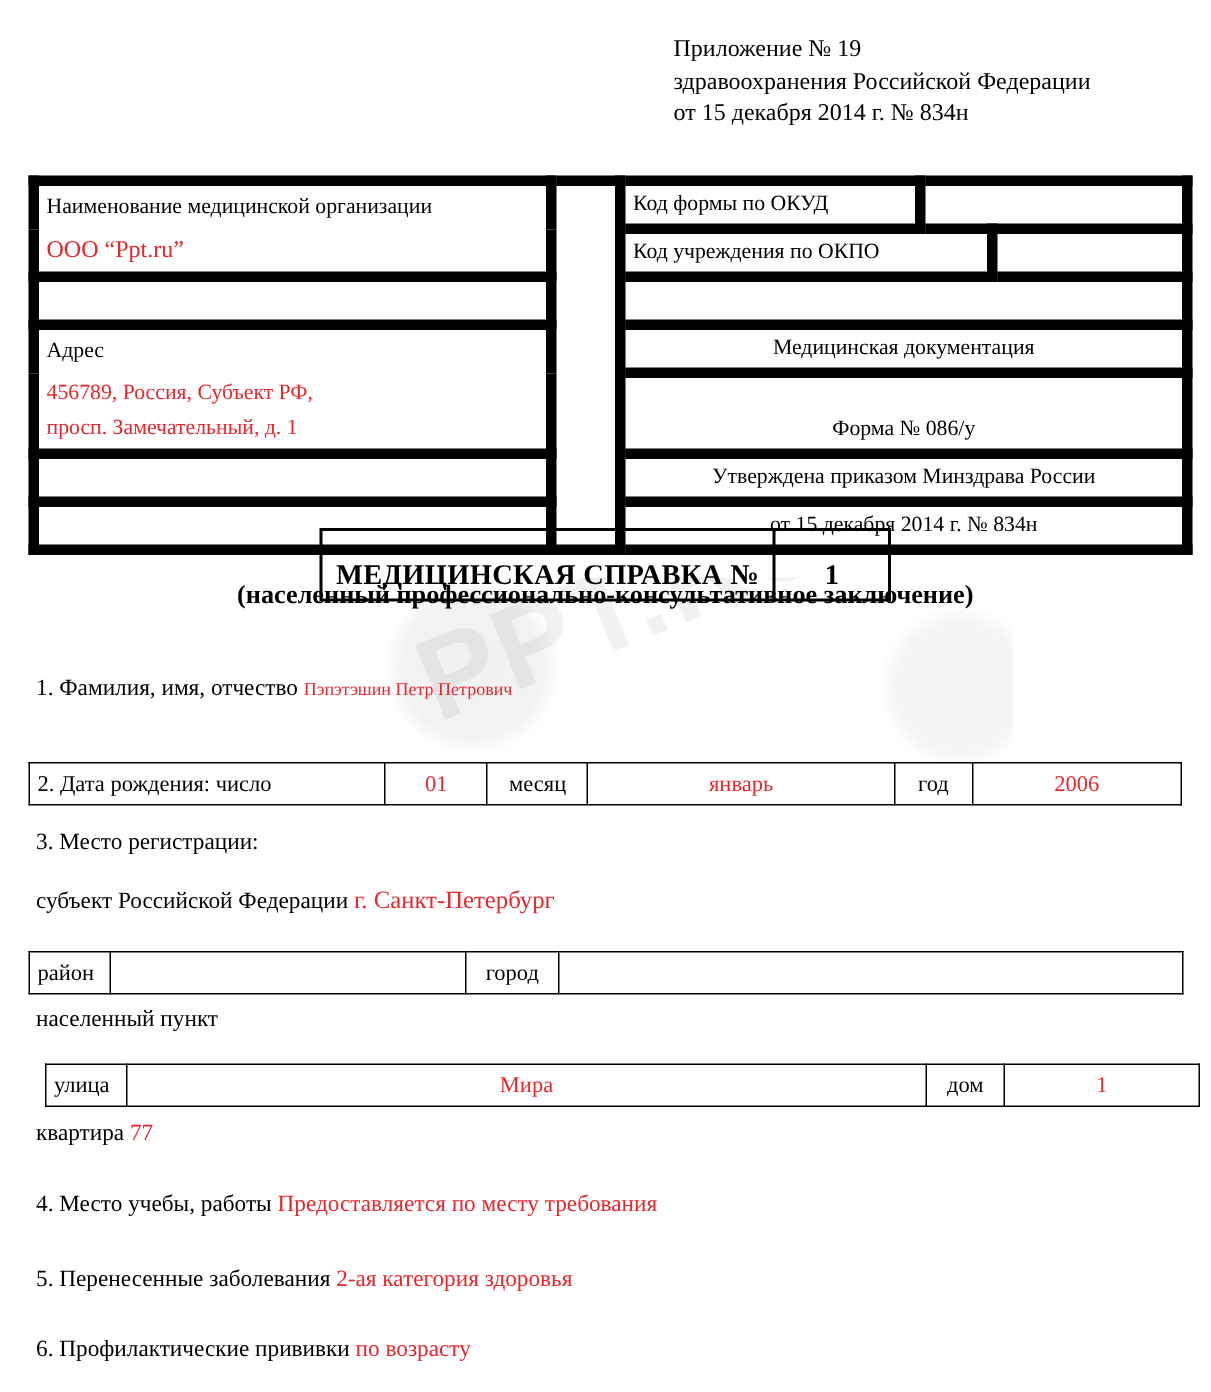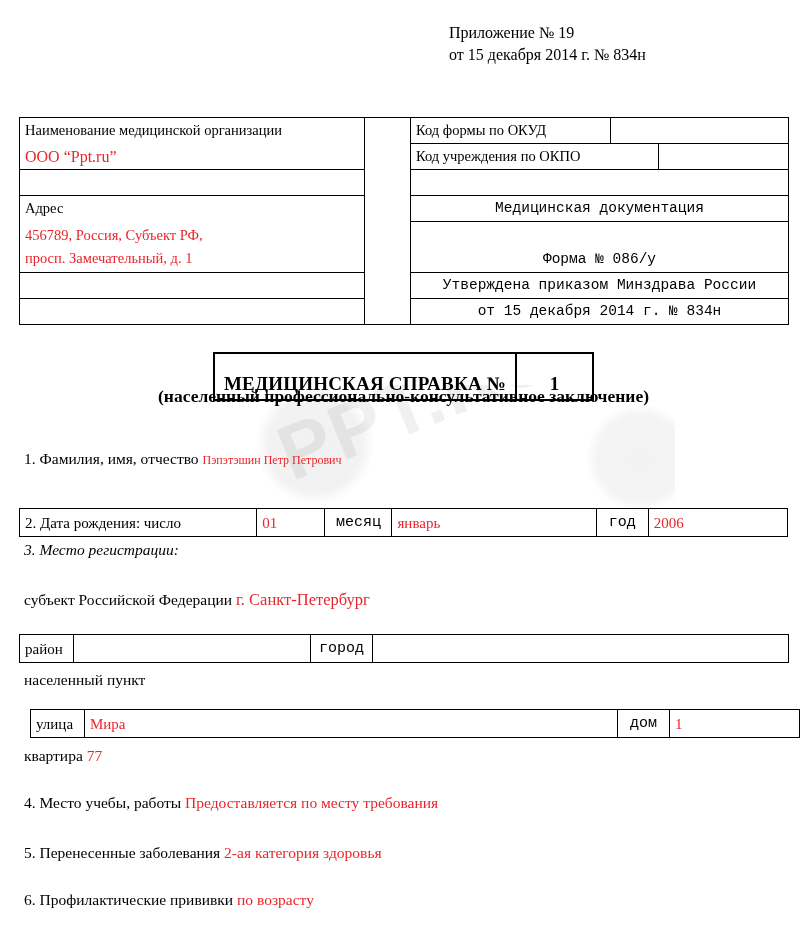--- a/index.html
+++ b/index.html
@@ -81,30 +81,30 @@
   #org-table {
     position: absolute;
     left: 19px;
     top: 117px;
     width: 769px;
     border-collapse: collapse;
     table-layout: fixed;
     font-size: 14.5px;
   }
   #org-table td {
-    border: 1px solid #000000;
+    border: 7px solid #000000;
     padding: 0 5px;
     vertical-align: middle;
     height: 25px;
     line-height: 17px;
   }
   .cell-red {
     color: #e8262c;
   }
-  .ctr { text-align: center; font-family: Liberation Mono, monospace; }
+  .ctr { text-align: center; }
   .nb-top { border-top: none !important; }
   .nb-bot { border-bottom: none !important; }
 
   
   #certificate-title-wrap {
     position: absolute;
     left: 0;
     top: 352px;
     width: 807px;
     text-align: center;
@@ -158,40 +158,41 @@
     table-layout: fixed;
     font-size: 15px;
   }
   .row-table td {
     border: 1px solid #000;
     height: 27px;
     padding: 0 5px;
     vertical-align: middle;
     line-height: 18px;
   }
-  .row-table td.v { color: #e8262c; }
+  .row-table td.v { color: #e8262c; text-align: center; }
   .row-table td.k { text-align: left; }
 
   #birth-row { left: 19px; top: 508px; width: 769px; }
   #district-row { left: 19px; top: 634px; width: 769px; }
   #street-row { left: 30px; top: 709px; width: 769px; }
 </style>
 </head>
 <body>
 
 <div id="watermark">
   <div class="wm-dot"></div>
   <div class="wm-dot2"></div>
   <div class="wm-text">PPT.RU</div>
 </div>
 
 <div class="page">
 
   <div id="doc-reference">
     <div>Приложение № 19</div>
+    <div>здравоохранения Российской Федерации</div>
     <div>от 15 декабря 2014 г. № 834н</div>
   </div>
 
   <table id="org-table">
     <colgroup>
       <col style="width:345px">
       <col style="width:46px">
       <col style="width:200px">
       <col style="width:48px">
       <col style="width:130px">
@@ -267,21 +268,21 @@
         <td class="k">2. Дата рождения: число</td>
         <td class="v">01</td>
         <td class="ctr">месяц</td>
         <td class="v">январь</td>
         <td class="ctr">год</td>
         <td class="v">2006</td>
       </tr>
     </tbody>
   </table>
 
-  <div class="field-line" style="left:24px; top:540px;font-style:italic;">3. Место регистрации:</div>
+  <div class="field-line" style="left:24px; top:552px;">3. Место регистрации:</div>
 
   <div class="field-line" style="left:24px; top:590px;">
     <span class="lbl">субъект Российской Федерации</span>
     <span class="val" style="font-size:16.5px;">г. Санкт-Петербург</span>
   </div>
 
   <table id="district-row" class="row-table">
     <colgroup>
       <col style="width:54px">
       <col style="width:237px">

